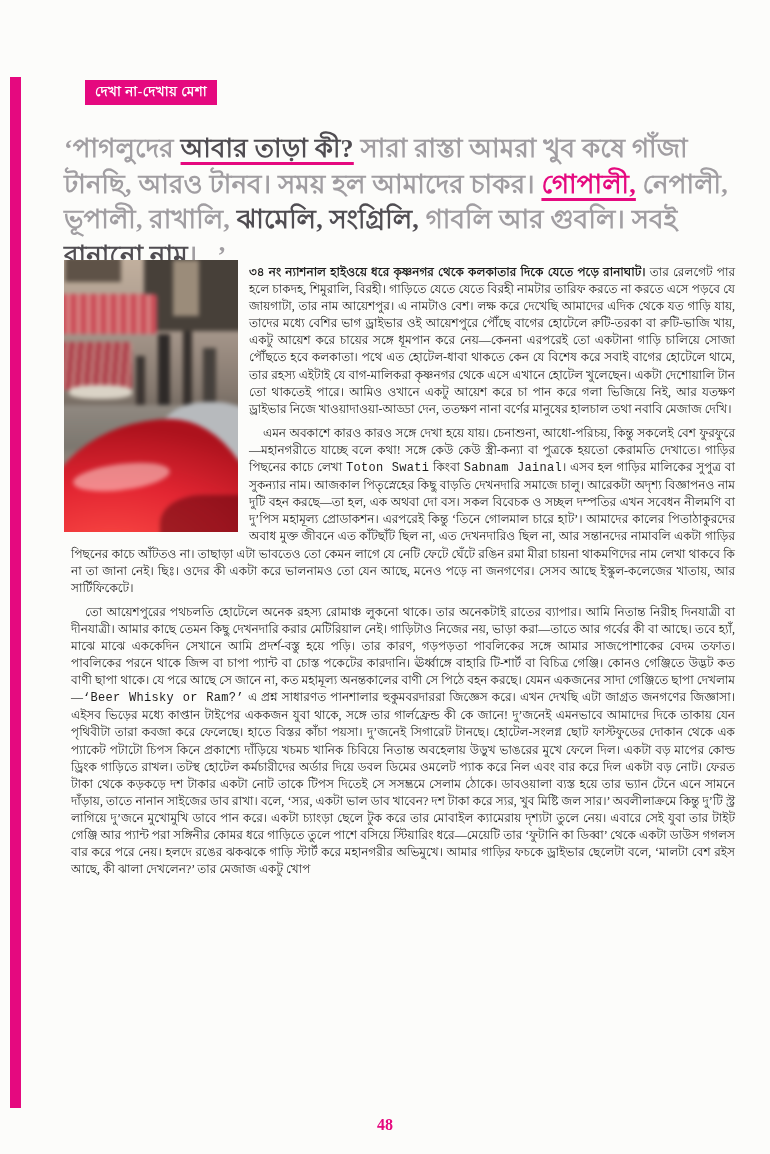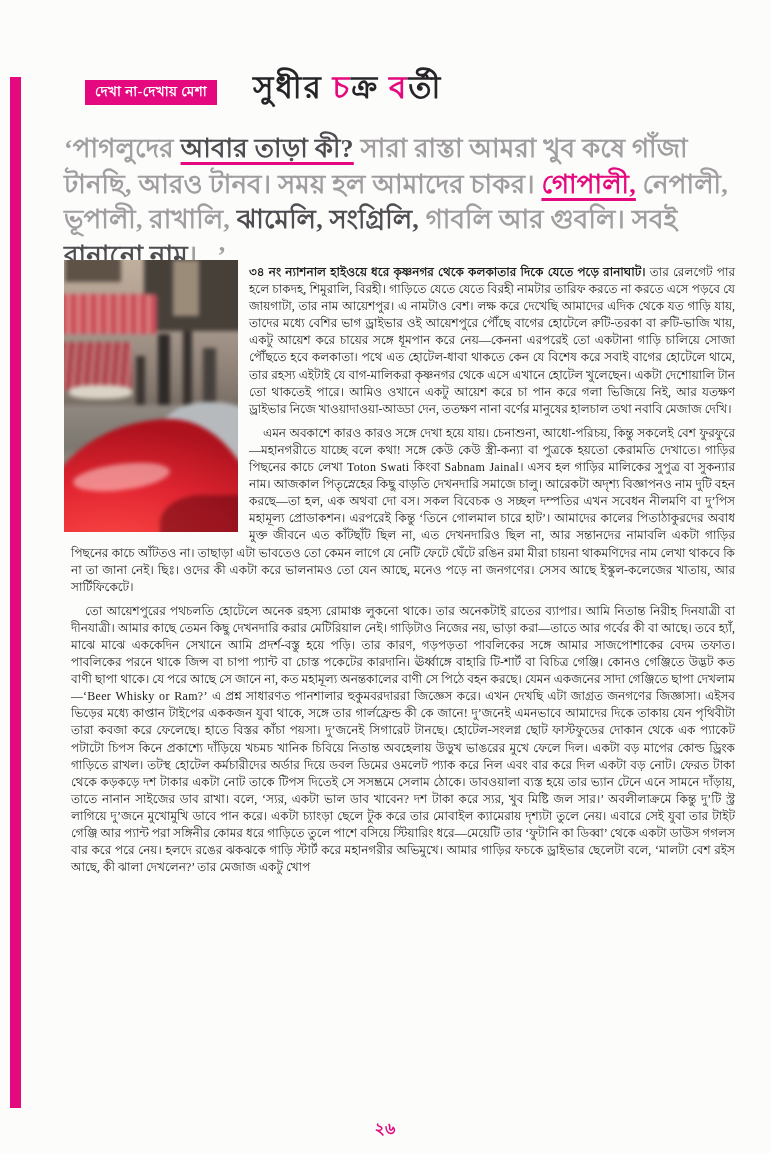--- a/index.html
+++ b/index.html
@@ -45,21 +45,21 @@
   }
 
   .article {
     position:absolute; left:64px; top:257px; width:678px; height:856px;
     font-size:12px; line-height:17.1px; text-align:justify;
     overflow:hidden;
   }
   .article p { margin:7px; }
   .article p + p { text-indent:14px; }
   .article .seg-b { font-weight:bold; }
-  .article .seg-latin { font-family:Liberation Serif, serif; letter-spacing:.3px; }
+  .article .seg-latin { font-family:Liberation Mono, monospace; letter-spacing:.3px; }
 
   
   .photo {
     float:left; width:174px; height:272px;
     margin:3px 11px 3px 0;
     position:relative; overflow:hidden; background:#9b8d81;
   }
   .photo-art { position:absolute; inset:-6px; filter:blur(2px) saturate(1.1); }
   .photo-art > div { position:absolute; }
   .a-wall   { inset:0; background:linear-gradient(180deg,#c3b2a2 0%,#a3958a 28%,#83786f 48%,#6a625b 58%,#7c756d 66%,#8a847c 72%); }
@@ -92,21 +92,20 @@
 </style>
 </head>
 <body>
 
 <div class="page">
 
   <div class="accent-stripe"></div>
 
   <div class="tagline-box">দেখা না-দেখায় মেশা</div>
 
-  <div class="author-title"><span class="c-dark">সু</span><span class="c-dark">ধীর </span><span class="c-pink">চ</span><span class="c-dark">ক্র </span><span class="c-pink">ব</span><span class="c-dark">র্তী</span></div>
 
   <div class="pull-quote"><span class="q-gray">‘পাগলুদের </span><span class="q-dark q-u">আবার তাড়া কী?</span><span class="q-gray"> সারা রাস্তা আমরা খুব কষে গাঁজা টানছি, আরও টানব। সময় হল আমাদের চাকর। </span><span class="q-pink q-u">গোপালী,</span><span class="q-gray"> নেপালী, ভূপালী, রাখালি, </span><span class="q-dark">ঝামেলি, সংগ্রিলি,</span><span class="q-gray"> গাবলি আর গুবলি। সবই </span><span class="q-dark q-u">বানানো নাম</span><span class="q-gray">।...’</span></div>
 
   <div class="article">
     <div class="photo">
       <div class="photo-art">
         <div class="a-wall"></div>
         <div class="a-door"></div>
         <div class="a-doorlight"></div>
         <div class="a-sign"></div>
@@ -123,15 +122,15 @@
         <div class="a-carshine"></div>
         <div class="a-cardark"></div>
       </div>
     </div>
 
   <p><span class="seg-b ">৩৪ নং ন্যাশনাল হাইওয়ে ধরে কৃষ্ণনগর থেকে কলকাতার দিকে যেতে পড়ে রানাঘাট।</span><span class=""> তার রেলগেট পার হলে চাকদহ, শিমুরালি, বিরহী। গাড়িতে যেতে যেতে বিরহী নামটার তারিফ করতে না করতে এসে পড়বে যে জায়গাটা, তার নাম আয়েশপুর। এ নামটাও বেশ। লক্ষ করে দেখেছি আমাদের এদিক থেকে যত গাড়ি যায়, তাদের মধ্যে বেশির ভাগ ড্রাইভার ওই আয়েশপুরে পৌঁছে বাগের হোটেলে রুটি-তরকা বা রুটি-ভাজি খায়, একটু আয়েশ করে চায়ের সঙ্গে ধূমপান করে নেয়—কেননা এরপরেই তো একটানা গাড়ি চালিয়ে সোজা পৌঁছতে হবে কলকাতা। পথে এত হোটেল-ধাবা থাকতে কেন যে বিশেষ করে সবাই বাগের হোটেলে থামে, তার রহস্য এইটাই যে বাগ-মালিকরা কৃষ্ণনগর থেকে এসে এখানে হোটেল খুলেছেন। একটা দেশোয়ালি টান তো থাকতেই পারে। আমিও ওখানে একটু আয়েশ করে চা পান করে গলা ভিজিয়ে নিই, আর যতক্ষণ ড্রাইভার নিজে খাওয়াদাওয়া-আড্ডা দেন, ততক্ষণ নানা বর্ণের মানুষের হালচাল তথা নবাবি মেজাজ দেখি।</span></p>
       <p><span class="">এমন অবকাশে কারও কারও সঙ্গে দেখা হয়ে যায়। চেনাশুনা, আধো-পরিচয়, কিন্তু সকলেই বেশ ফুরফুরে—মহানগরীতে যাচ্ছে বলে কথা! সঙ্গে কেউ কেউ স্ত্রী-কন্যা বা পুত্রকে হয়তো কেরামতি দেখাতে। গাড়ির পিছনের কাচে লেখা </span><span class="seg-latin">Toton Swati</span><span class=""> কিংবা </span><span class="seg-latin">Sabnam Jainal</span><span class="">। এসব হল গাড়ির মালিকের সুপুত্র বা সুকন্যার নাম। আজকাল পিতৃস্নেহের কিছু বাড়তি দেখনদারি সমাজে চালু। আরেকটা অদৃশ্য বিজ্ঞাপনও নাম দুটি বহন করছে—তা হল, এক অথবা দো বস। সকল বিবেচক ও সচ্ছল দম্পতির এখন সবেধন নীলমণি বা দু’পিস মহামূল্য প্রোডাকশন। এরপরেই কিন্তু ‘তিনে গোলমাল চারে হাট’। আমাদের কালের পিতাঠাকুরদের অবাধ মুক্ত জীবনে এত কাঁটছাঁট ছিল না, এত দেখনদারিও ছিল না, আর সন্তানদের নামাবলি একটা গাড়ির পিছনের কাচে আঁটতও না। তাছাড়া এটা ভাবতেও তো কেমন লাগে যে নেটি ফেটে ঘেঁটে রঙিন রমা মীরা চায়না থাকমণিদের নাম লেখা থাকবে কি না তা জানা নেই। ছিঃ। ওদের কী একটা করে ভালনামও তো যেন আছে, মনেও পড়ে না জনগণের। সেসব আছে ইস্কুল-কলেজের খাতায়, আর সার্টিফিকেটে।</span></p>
       <p><span class="">তো আয়েশপুরের পথচলতি হোটেলে অনেক রহস্য রোমাঞ্চ লুকনো থাকে। তার অনেকটাই রাতের ব্যাপার। আমি নিতান্ত নিরীহ দিনযাত্রী বা দীনযাত্রী। আমার কাছে তেমন কিছু দেখনদারি করার মেটিরিয়াল নেই। গাড়িটাও নিজের নয়, ভাড়া করা—তাতে আর গর্বের কী বা আছে। তবে হ্যাঁ, মাঝে মাঝে এককেদিন সেখানে আমি প্রদর্শ-বস্তু হয়ে পড়ি। তার কারণ, গড়পড়তা পাবলিকের সঙ্গে আমার সাজপোশাকের বেদম তফাত। পাবলিকের পরনে থাকে জিন্স বা চাপা প্যান্ট বা চোস্ত পকেটের কারদানি। ঊর্ধ্বাঙ্গে বাহারি টি-শার্ট বা বিচিত্র গেঞ্জি। কোনও গেঞ্জিতে উদ্ভট কত বাণী ছাপা থাকে। যে পরে আছে সে জানে না, কত মহামূল্য অনন্তকালের বাণী সে পিঠে বহন করছে। যেমন একজনের সাদা গেঞ্জিতে ছাপা দেখলাম—</span><span class="seg-latin">‘Beer Whisky or Ram?’</span><span class=""> এ প্রশ্ন সাধারণত পানশালার হুকুমবরদাররা জিজ্ঞেস করে। এখন দেখছি এটা জাগ্রত জনগণের জিজ্ঞাসা। এইসব ভিড়ের মধ্যে কাপ্তান টাইপের এককজন যুবা থাকে, সঙ্গে তার গার্লফ্রেন্ড কী কে জানে! দু’জনেই এমনভাবে আমাদের দিকে তাকায় যেন পৃথিবীটা তারা কবজা করে ফেলেছে। হাতে বিস্তর কাঁচা পয়সা। দু’জনেই সিগারেট টানছে। হোটেল-সংলগ্ন ছোট ফাস্টফুডের দোকান থেকে এক প্যাকেট পটাটো চিপস কিনে প্রকাশ্যে দাঁড়িয়ে খচমচ খানিক চিবিয়ে নিতান্ত অবহেলায় উড়ুখ ভাঙরের মুখে ফেলে দিল। একটা বড় মাপের কোল্ড ড্রিংক গাড়িতে রাখল। তটস্থ হোটেল কর্মচারীদের অর্ডার দিয়ে ডবল ডিমের ওমলেট প্যাক করে নিল এবং বার করে দিল একটা বড় নোট। ফেরত টাকা থেকে কড়কড়ে দশ টাকার একটা নোট তাকে টিপস দিতেই সে সসম্ভ্রমে সেলাম ঠোকে। ডাবওয়ালা ব্যস্ত হয়ে তার ভ্যান টেনে এনে সামনে দাঁড়ায়, তাতে নানান সাইজের ডাব রাখা। বলে, ‘স্যর, একটা ভাল ডাব খাবেন? দশ টাকা করে স্যর, খুব মিষ্টি জল সার।’ অবলীলাক্রমে কিন্তু দু’টি স্ট্র লাগিয়ে দু’জনে মুখোমুখি ডাবে পান করে। একটা চ্যাংড়া ছেলে টুক করে তার মোবাইল ক্যামেরায় দৃশ্যটা তুলে নেয়। এবারে সেই যুবা তার টাইট গেঞ্জি আর প্যান্ট পরা সঙ্গিনীর কোমর ধরে গাড়িতে তুলে পাশে বসিয়ে স্টিয়ারিং ধরে—মেয়েটি তার ‘ফুটানি কা ডিব্বা’ থেকে একটা ডাউস গগলস বার করে পরে নেয়। হলদে রঙের ঝকঝকে গাড়ি স্টার্ট করে মহানগরীর অভিমুখে। আমার গাড়ির ফচকে ড্রাইভার ছেলেটা বলে, ‘মালটা বেশ রইস আছে, কী ঝালা দেখলেন?’ তার মেজাজ একটু খোপ</span></p>
     </div>
 
-  <div class="page-number">২৬</div>
+  <div class="page-number">48</div>
 
 </div>
 
 </body></html>

